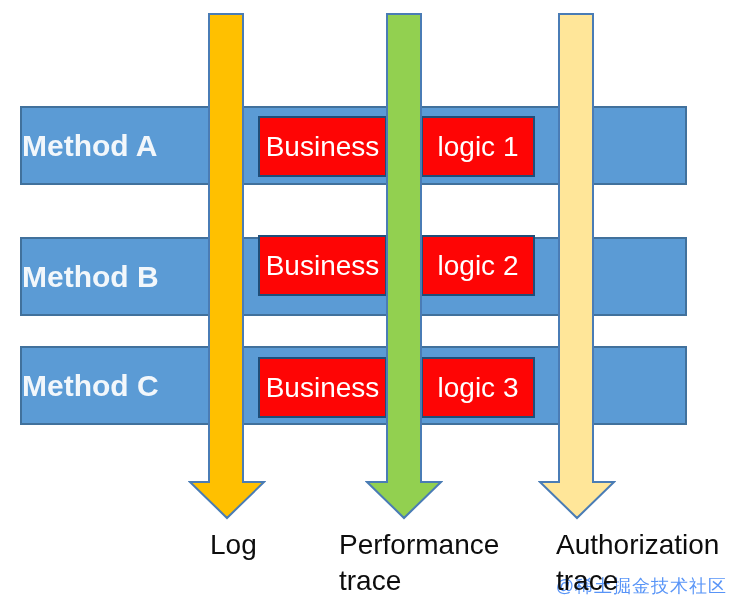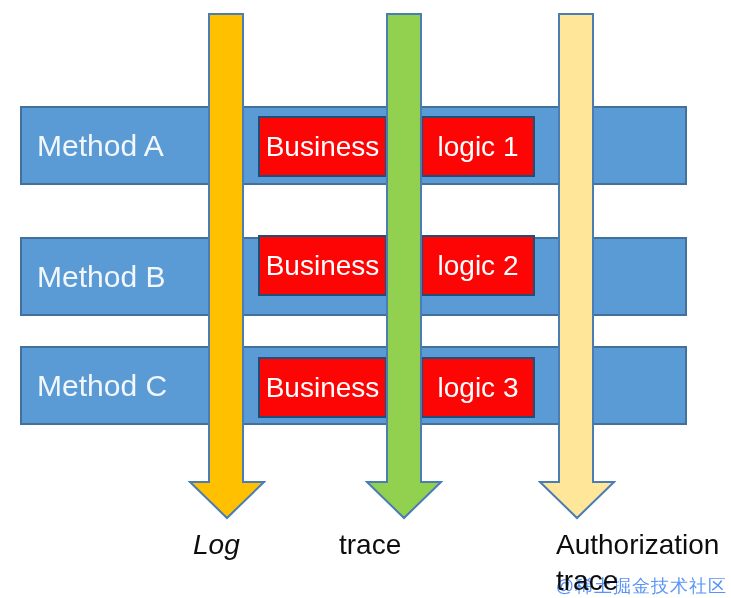--- a/index.html
+++ b/index.html
@@ -24,22 +24,22 @@
     display: flex;
     align-items: center;
     z-index: 1;
   }
   .bar-a { top: 106px; }
   .bar-b { top: 237px; }
   .bar-c { top: 346px; }
   .bar-label {
     color: #F2F7FB;
     font-size: 30px;
-    padding-left: 15px;
     white-space: nowrap;
+    font-weight: bold;
   }
 
   
   .redbox {
     position: absolute;
     height: 61px;
     background: #FE0505;
     border: 2px solid #1F4E79;
     box-sizing: border-box;
     display: flex;
@@ -71,21 +71,21 @@
   
   .arrow-caption {
     position: absolute;
     top: 527px;
     color: #0d0d0d;
     font-size: 28px;
     line-height: 36px;
     z-index: 5;
     white-space: nowrap;
   }
-  .cap-log  { left: 193px; font-style: italic; }
+  .cap-log  { left: 210px; }
   .cap-perf { left: 339px; }
   .cap-auth { left: 556px; }
 
   
   .watermark {
     position: absolute;
     top: 574px;
     right: 4px;
     color: #3b82f6;
     opacity: 0.85;
@@ -125,20 +125,21 @@
   </svg>
   <svg class="arrow-svg arrow-auth" viewBox="0 0 78 515" xmlns="http://www.w3.org/2000/svg">
     <polygon points="21,4 55,4 55,472 76,472 39,508 2,472 21,472" stroke="#4A7CB5" stroke-width="2" stroke-linejoin="miter" fill="#FFE699"></polygon>
   </svg>
 
   <div class="arrow-caption cap-log">
     <div>Log</div>
     <div></div>
   </div>
   <div class="arrow-caption cap-perf">
+    <div>Performance</div>
     <div>trace</div>
   </div>
   <div class="arrow-caption cap-auth">
     <div>Authorization</div>
     <div>trace</div>
   </div>
 
   <div class="watermark">@稀土掘金技术社区</div>
 
 </div>

